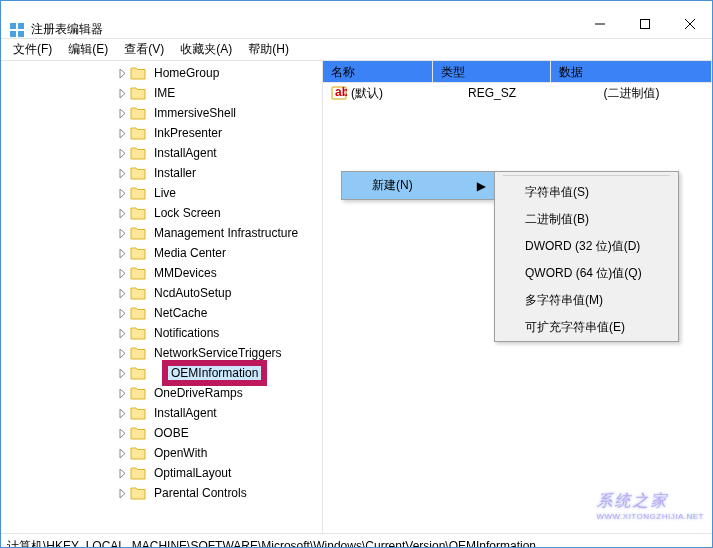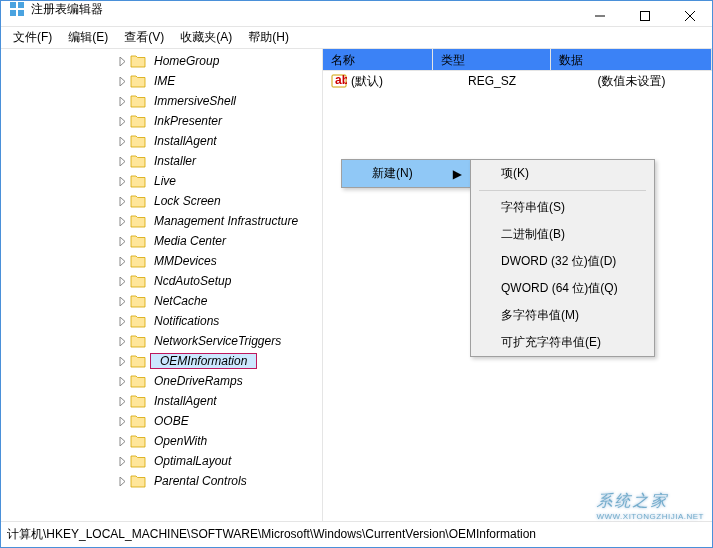--- a/index.html
+++ b/index.html
@@ -1,34 +1,34 @@
 <!DOCTYPE html>
 <html><head>
 <meta charset="utf-8">
 <style>
 * { margin: 0; padding: 0; box-sizing: border-box; font-family: "Microsoft YaHei", "SimSun", sans-serif; font-size: 12px; }
 body { background: #fff; width: 713px; height: 548px; overflow: hidden; border: 1px solid #4a90d9; position: relative; }
 
-.titlebar { height: 26px; display: flex; align-items: flex-start; background: #fff; border-bottom: 1px solid #e5e5e5; }
+.titlebar { height: 38px; display: flex; align-items: flex-end; background: #fff; border-bottom: 1px solid #e5e5e5; }
 .titlebar-icon { width: 16px; height: 16px; margin: 0 6px 0 8px; }
 .titlebar-title { flex: 1; font-size: 12px; }
 .win-controls { display: flex; }
 .win-btn { width: 45px; height: 29px; display: flex; align-items: center; justify-content: center; cursor: pointer; }
 
 .menubar { height: 22px; display: flex; align-items: flex-end; padding: 0 4px; border-bottom: 1px solid #e5e5e5; }
 .menu-item { padding: 2px 8px; cursor: pointer; }
 
 .content { display: flex; height: calc(100% - 30px - 22px - 22px); }
 .tree-pane { width: 322px; border-right: 1px solid #e5e5e5; overflow-y: scroll; overflow-x: hidden; position: relative; }
 .list-pane { flex: 1; overflow: hidden; position: relative; }
 
 .tree { padding: 2px 0; }
 .tree-row { display: flex; align-items: center; height: 20px; white-space: nowrap; cursor: pointer; padding-left: 4px; }
-.tree-row.selected .tree-label { background: #cce8ff; border: 1px solid #be185d; padding: 0 9px; }
-.tree-label { padding: 1px 4px; font-style: italic; }
+.tree-row.selected .tree-label { background: #cce8ff; border: 6px solid #be185d; padding: 0 3px; margin-left: 12px; }
+.tree-label { padding: 1px 4px; }
 .tree-indent { display: inline-block; width: 16px; position: relative; height: 20px; }
 .expander { width: 11px; height: 11px; display: inline-flex; align-items: center; justify-content: center; cursor: pointer; color: #666; margin-right: 2px; }
 .folder-icon { width: 16px; height: 14px; margin-right: 4px; flex-shrink: 0; }
 
 .list-header { display: flex; height: 22px; border-bottom: 1px solid #e5e5e5; }
 .list-col { padding: 3px 8px; border-right: 1px solid #e5e5e5; background: #3b82f6; }
 .col-name { width: 110px; }
 .col-type { width: 118px; }
 .col-data { flex: 1; }
 
@@ -39,21 +39,21 @@
 
 .ctx-menu { position: absolute; background: #f0f0f0; border: 1px solid #a0a0a0; box-shadow: 2px 2px 4px rgba(0,0,0,0.2); z-index: 100; }
 .ctx-item { padding: 5px 30px 5px 30px; cursor: pointer; position: relative; display: flex; align-items: center; }
 .ctx-item.highlight { background: #90c8f6; }
 .ctx-item .arrow { position: absolute; right: 8px; }
 .submenu { position: absolute; left: 100%; top: -1px; background: #f0f0f0; border: 1px solid #a0a0a0; box-shadow: 2px 2px 4px rgba(0,0,0,0.2); width: 185px; }
 .sub-sep { height: 1px; background: #d0d0d0; margin: 3px 8px; }
 
 .statusbar { height: 22px; border-top: 1px solid #e5e5e5; display: flex; align-items: flex-end; padding: 0 6px; font-size: 12px; overflow: hidden; white-space: nowrap; }
 
-.watermark { position: absolute; right: 8px; bottom: 26px; opacity: 0.55; pointer-events: none; display:flex; align-items:center; gap:6px; color:#0369a1; text-shadow:0 0 3px #3a7fbf; }
+.watermark { position: absolute; right: 8px; bottom: 26px; opacity: 0.55; pointer-events: none; display:flex; align-items:center; gap:6px; color:#8b5cf6; text-shadow:0 0 3px #3a7fbf; }
 .watermark-text { font-size: 16px; letter-spacing: 2px; font-style: italic; }
 
 ::-webkit-scrollbar { width: 17px; height: 17px; }
 ::-webkit-scrollbar-track { background: #f0f0f0; }
 ::-webkit-scrollbar-thumb { background: #cdcdcd; border: 1px solid #f0f0f0; }
 ::-webkit-scrollbar-button { background: #f0f0f0; height: 17px; width: 17px; }
 </style>
 </head>
 <body>
 
@@ -505,32 +505,29 @@
     <div class="list-body">
       <div class="list-row">
         <div class="list-cell col-name" style="display:flex;align-items:center;">
           <svg class="val-icon" viewBox="0 0 16 16">
             <rect x="1" y="2" width="14" height="12" rx="1" fill="#fff" stroke="#d0a000" stroke-width="1"></rect>
             <text x="4" y="11" font-size="8" fill="#c00" font-weight="bold">ab</text>
           </svg>
           <span>(默认)</span>
         </div>
         <div class="list-cell col-type">REG_SZ</div>
-        <div class="list-cell col-data">(数值未设置)</div>
+        <div class="list-cell col-data">(二进制值)</div>
       </div>
     </div>
 
-    <div class="ctx-menu" style="left:18px; top:110px; width:130px;">
+    <div class="ctx-menu" style="left:18px; top:110px; width:154px;">
       <div class="ctx-item highlight">
         <span>新建(N)</span>
         <span class="arrow">▶</span>
         <div class="submenu">
-          <div class="ctx-item">
-              <span>项(K)</span>
-            </div>
           <div class="sub-sep"></div>
           <div class="ctx-item">
               <span>字符串值(S)</span>
             </div>
           <div class="ctx-item">
               <span>二进制值(B)</span>
             </div>
           <div class="ctx-item">
               <span>DWORD (32 位)值(D)</span>
             </div>

